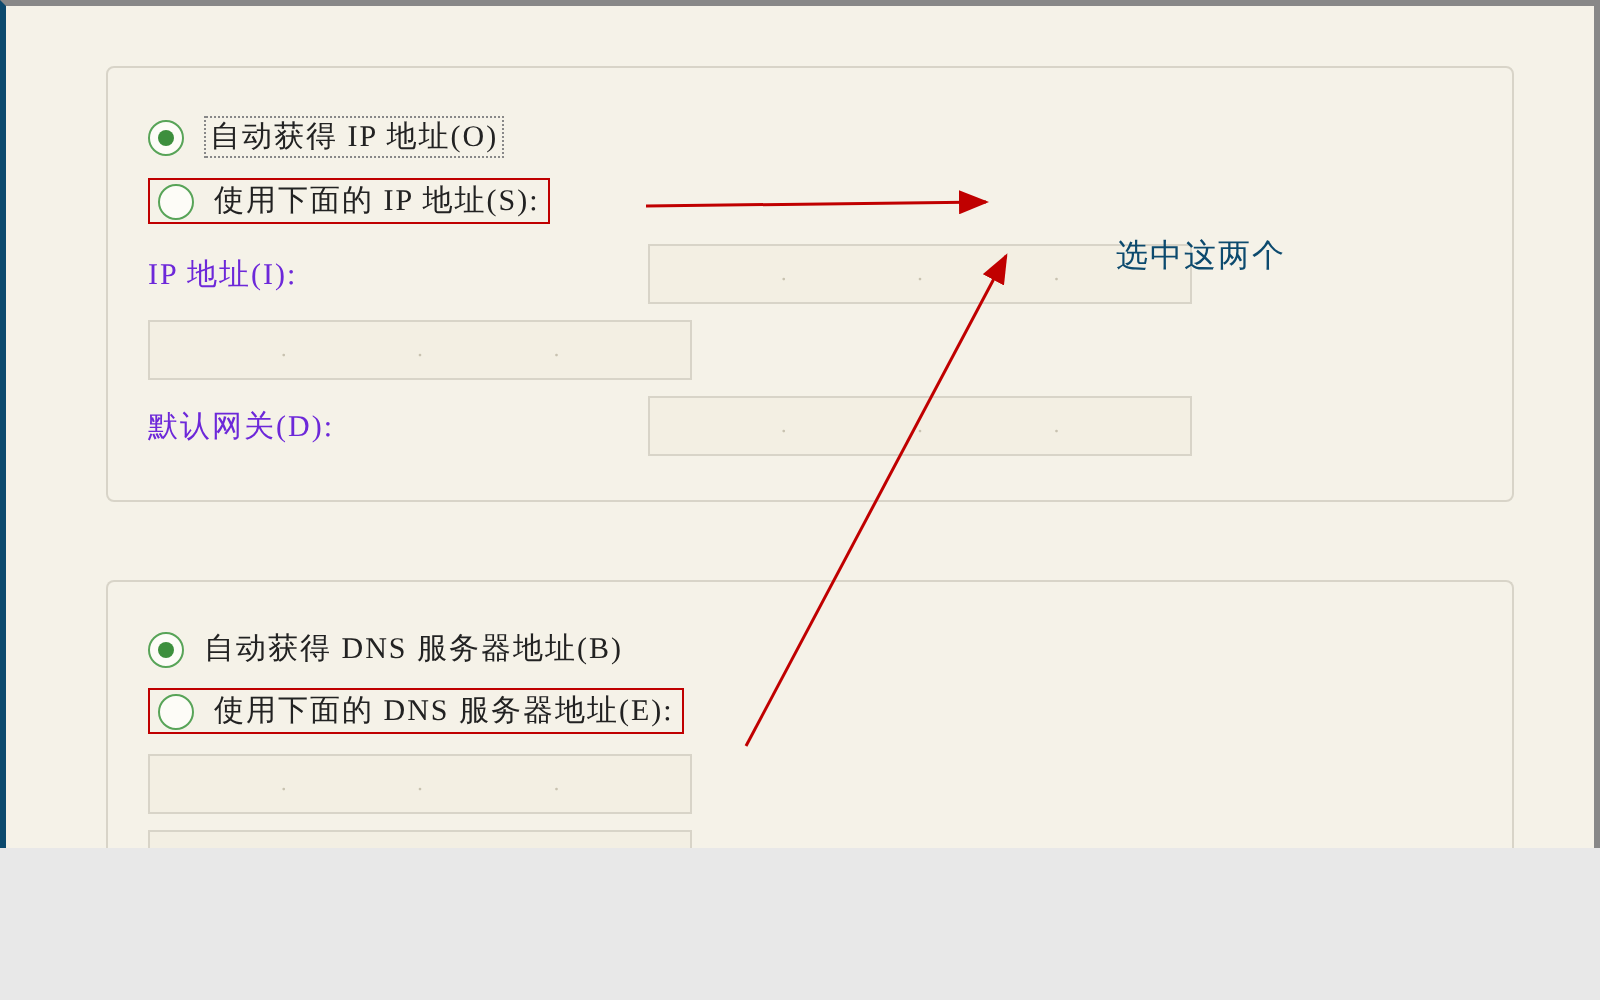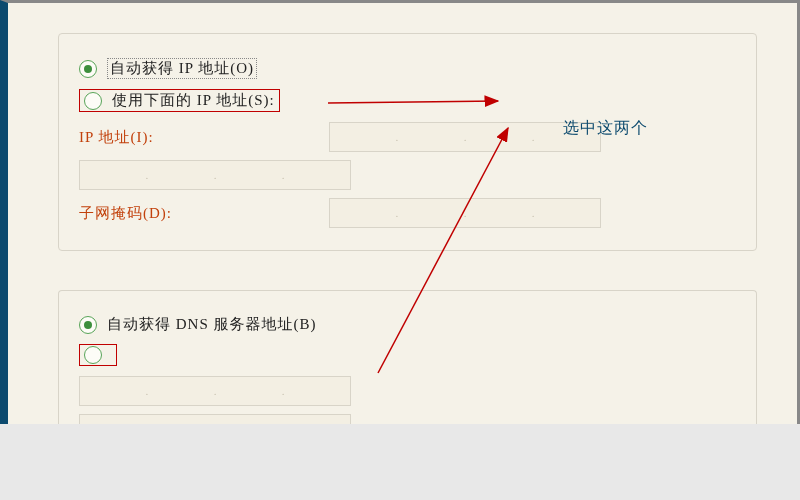--- a/index.html
+++ b/index.html
@@ -8,21 +8,21 @@
     background: #e8e8e8;
     font-family: "SimSun", "宋体", serif;
     font-size: 15px;
   }
   .frame {
     position: relative;
     width: 800px;
     height: 424px;
     background: #f5f2e8;
     border-top: 3px solid #888;
-    border-left: 8px solid #0c4a6e;
+    border-left: 3px solid #0c4a6e;
     border-right: 3px solid #888;
     box-sizing: border-box;
     padding: 30px 40px 0 50px;
   }
   .group {
     border: 1px solid #d8d4c8;
     border-radius: 4px;
     padding: 18px 20px 14px 20px;
     margin-bottom: 24px;
     position: relative;
@@ -71,21 +71,21 @@
     padding: 1px 4px;
     display: inline-flex;
     align-items: flex-end;
   }
   .field-row {
     display: flex;
     align-items: center;
     margin: 8px 0;
   }
   .field-label {
-    color: #c2410c;
+    color: #6d28d9;
     width: 250px;
     letter-spacing: 1px;
   }
   .ip-input {
     width: 270px;
     height: 28px;
     border: 1px solid #d8d4c8;
     background: #f3efe3;
     display: flex;
     align-items: center;
@@ -129,33 +129,34 @@
       </span>
     </div>
     <div class="field-row">
       <span class="field-label">IP 地址(I):</span>
       <div class="ip-input"><span></span>.<span></span>.<span></span>.<span></span></div>
     </div>
     <div class="field-row">
       <div class="ip-input"><span></span>.<span></span>.<span></span>.<span></span></div>
     </div>
     <div class="field-row">
-      <span class="field-label">子网掩码(D):</span>
+      <span class="field-label">默认网关(D):</span>
       <div class="ip-input"><span></span>.<span></span>.<span></span>.<span></span></div>
     </div>
   </div>
 
   <div class="group bottom">
     <div class="radio-row">
       <span class="radio checked"></span>
       <span class="radio-label">自动获得 DNS 服务器地址(B)</span>
     </div>
     <div class="radio-row">
       <span class="redbox">
         <span class="radio"></span>
+        <span class="radio-label">使用下面的 DNS 服务器地址(E):</span>
       </span>
     </div>
     <div class="field-row">
       <div class="ip-input"><span></span>.<span></span>.<span></span>.<span></span></div>
     </div>
     <div class="field-row">
       <div class="ip-input"><span></span>.<span></span>.<span></span>.<span></span></div>
     </div>
   </div>
 

